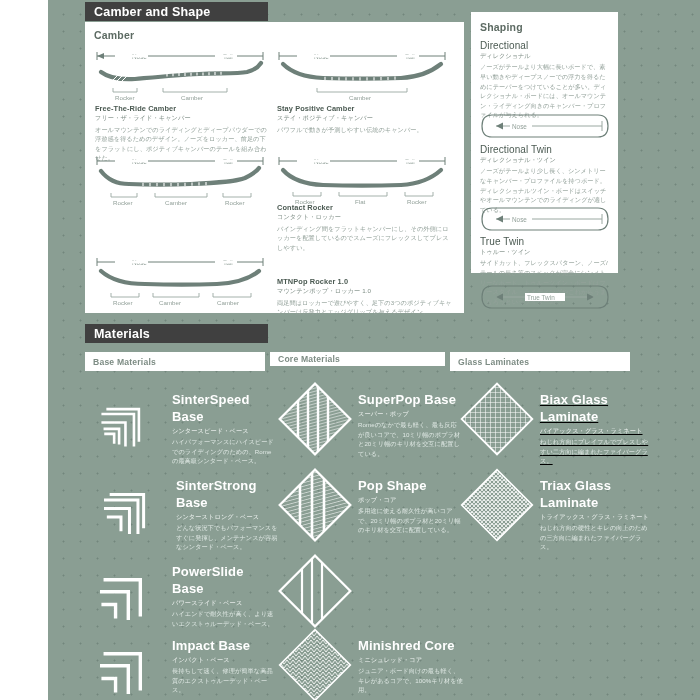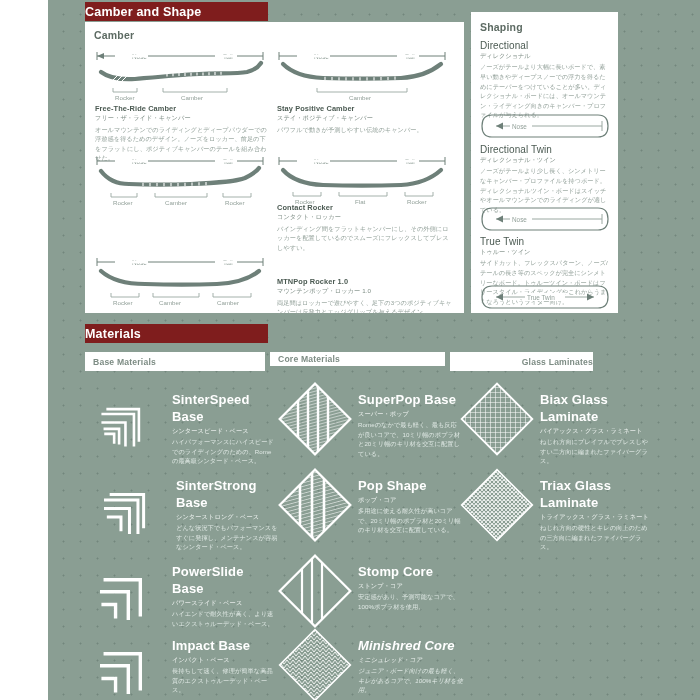--- a/index.html
+++ b/index.html
@@ -20,26 +20,26 @@
   .dots{
     position:absolute;left:0;top:0;width:700px;height:700px;z-index:1;
     background-image:radial-gradient(circle, rgba(60,80,70,.30) 0.9px, rgba(0,0,0,0) 1.1px);
     background-size:17px 17px;
     background-position:4px 6px;
   }
 
   
   .sec-bar{
     position:absolute;z-index:6;
-    background:#7f1d1d;
+    background:#404040;
     color:#ffffff;
     font-size:12.5px;font-weight:bold;
     letter-spacing:.2px;
     display:flex;align-items:center;
-    padding-left:0;
+    padding-left:9px;
     box-sizing:border-box;
   }
 
   
   .panel{
     position:absolute;z-index:5;background:#ffffff;box-sizing:border-box;
   }
 
   .panel-title{
     font-size:10.5px;font-weight:bold;color:#5d6b63;letter-spacing:.2px;
@@ -259,21 +259,21 @@
       </svg>
     </div>
 
     <div class="camber-block" style="left:192px;top:255px;width:175px;">
       <div class="cb-name">MTNPop Rocker 1.0</div>
       <div class="cb-jp">マウンテンポップ・ロッカー 1.0</div>
       <div class="cb-desc">両足間はロッカーで遊びやすく、足下の3つのポジティブキャンバーは反発力とエッジグリップを与えるデザイン。</div>
     </div>
   </div>
 
-  <div class="panel" style="left:471px;top:12px;width:147px;height:301px;">
+  <div class="panel" style="left:471px;top:12px;width:147px;height:261px;">
 
     <div class="panel-title" style="position:absolute;left:9px;top:9px;">Shaping</div>
 
     <div style="position:absolute;left:9px;top:28px;width:130px;">
       <div class="sh-name">Directional</div>
       <div class="sh-jp">ディレクショナル</div>
       <div class="sh-desc">ノーズがテールより大幅に長いボードで、素早い動きやディープスノーでの浮力を得るためにテーパーをつけていることが多い。ディレクショナル・ボードには、オールマウンテン・ライディング向きのキャンバー・プロファイルが与えられる。</div>
     </div>
     <svg style="position:absolute;left:9px;top:101px;" width="130" height="26" viewBox="0 0 130 26">
       <path d="M12,2 C5,2 2,6 2,13 C2,20 5,24 12,24 L118,24 C125,24 128,20 128,13 C128,6 125,2 118,2 Z" fill="none" stroke="#6e8079" stroke-width="1.2"></path>
@@ -316,21 +316,21 @@
   <div class="sec-bar" style="left:85px;top:324px;width:183px;height:19px;">
     <span>Materials</span>
   </div>
 
   <div class="col-head" style="left:85px;top:352px;width:180px;height:19px;">
     <span>Base Materials</span>
   </div>
   <div class="col-head" style="left:270px;top:352px;width:175px;height:14px;">
     <span>Core Materials</span>
   </div>
-  <div class="col-head" style="left:450px;top:352px;width:143px;height:19px;justify-content:flex-end;">
+  <div class="col-head" style="left:450px;top:352px;width:180px;height:19px;">
     <span>Glass Laminates</span>
   </div>
 
   <div class="mat-row" style="left:92px;top:382px;width:185px;">
     <div class="mat-icon">
       <svg width="74" height="74" viewBox="0 0 74 74">
         <g transform="rotate(45 37 37)" fill="none" stroke="#ffffff" stroke-width="2.6">
           <path d="M14,46 L37,23 L60,46"></path>
             <path d="M14,53 L37,30 L60,53"></path>
           <path d="M20,59 L37,42 L54,59"></path>
@@ -468,45 +468,40 @@
         <g clip-path="url(#cpC)">
           <g stroke="#ffffff" stroke-width="2.2" fill="none">
             <line x1="24" y1="0" x2="24" y2="74"></line>
               <line x1="34" y1="0" x2="34" y2="74"></line>
             <line x1="44" y1="0" x2="44" y2="74"></line>
           </g>
         </g>
         <rect x="12" y="12" width="50" height="50" transform="rotate(45 37 37)" fill="none" stroke="#ffffff" stroke-width="2.2"></rect>
       </svg>
     </div>
-    <div class="mat-txt" style="width:108px;">
-      <div class="mt-name">Stomp Core</div>
-      <div class="mt-jp">ストンプ・コア</div>
-      <div class="mt-desc">安定感があり、予測可能なコアで、100%ポプラ材を使用。</div>
-    </div>
   </div>
 
   <div class="mat-row" style="left:278px;top:628px;width:185px;">
     <div class="mat-icon">
       <svg width="74" height="74" viewBox="0 0 74 74">
         <defs>
           <clipPath id="cpD">
               <rect x="12" y="12" width="50" height="50" transform="rotate(45 37 37)"></rect>
             </clipPath>
           <pattern id="herr" width="6" height="4" patternUnits="userSpaceOnUse">
             <path d="M0,4 L3,0 L6,4" fill="none" stroke="#ffffff" stroke-width=".85"></path>
           </pattern>
         </defs>
         <g clip-path="url(#cpD)">
             <rect x="0" y="0" width="74" height="74" fill="url(#herr)"></rect>
           </g>
         <rect x="12" y="12" width="50" height="50" transform="rotate(45 37 37)" fill="none" stroke="#ffffff" stroke-width="1.6"></rect>
       </svg>
     </div>
-    <div class="mat-txt" style="width:108px;font-style:italic;">
+    <div class="mat-txt" style="width:108px;">
       <div class="mt-name">Minishred Core</div>
       <div class="mt-jp">ミニシュレッド・コア</div>
       <div class="mt-desc">ジュニア・ボード向けの最も軽く、キレがあるコアで、100%キリ材を使用。</div>
     </div>
   </div>
 
   <div class="mat-row" style="left:460px;top:382px;width:190px;">
     <div class="mat-icon">
       <svg width="74" height="74" viewBox="0 0 74 74">
         <defs>
@@ -516,21 +511,21 @@
           <pattern id="gridP" width="5" height="5" patternUnits="userSpaceOnUse">
             <path d="M0,0 L5,0 M0,0 L0,5" fill="none" stroke="#ffffff" stroke-width="1.1"></path>
           </pattern>
         </defs>
         <g clip-path="url(#cpE)">
             <rect x="0" y="0" width="74" height="74" fill="url(#gridP)"></rect>
           </g>
         <rect x="12" y="12" width="50" height="50" transform="rotate(45 37 37)" fill="none" stroke="#ffffff" stroke-width="1.8"></rect>
       </svg>
     </div>
-    <div class="mat-txt" style="width:112px;">
+    <div class="mat-txt" style="width:112px;text-decoration:underline;">
       <div class="mt-name">Biax Glass Laminate</div>
       <div class="mt-jp">バイアックス・グラス・ラミネート</div>
       <div class="mt-desc">ねじれ方向にプレイフルでプレスしやすい二方向に編まれたファイバーグラス。</div>
     </div>
   </div>
 
   <div class="mat-row" style="left:460px;top:468px;width:190px;">
     <div class="mat-icon">
       <svg width="74" height="74" viewBox="0 0 74 74">
         <defs>

